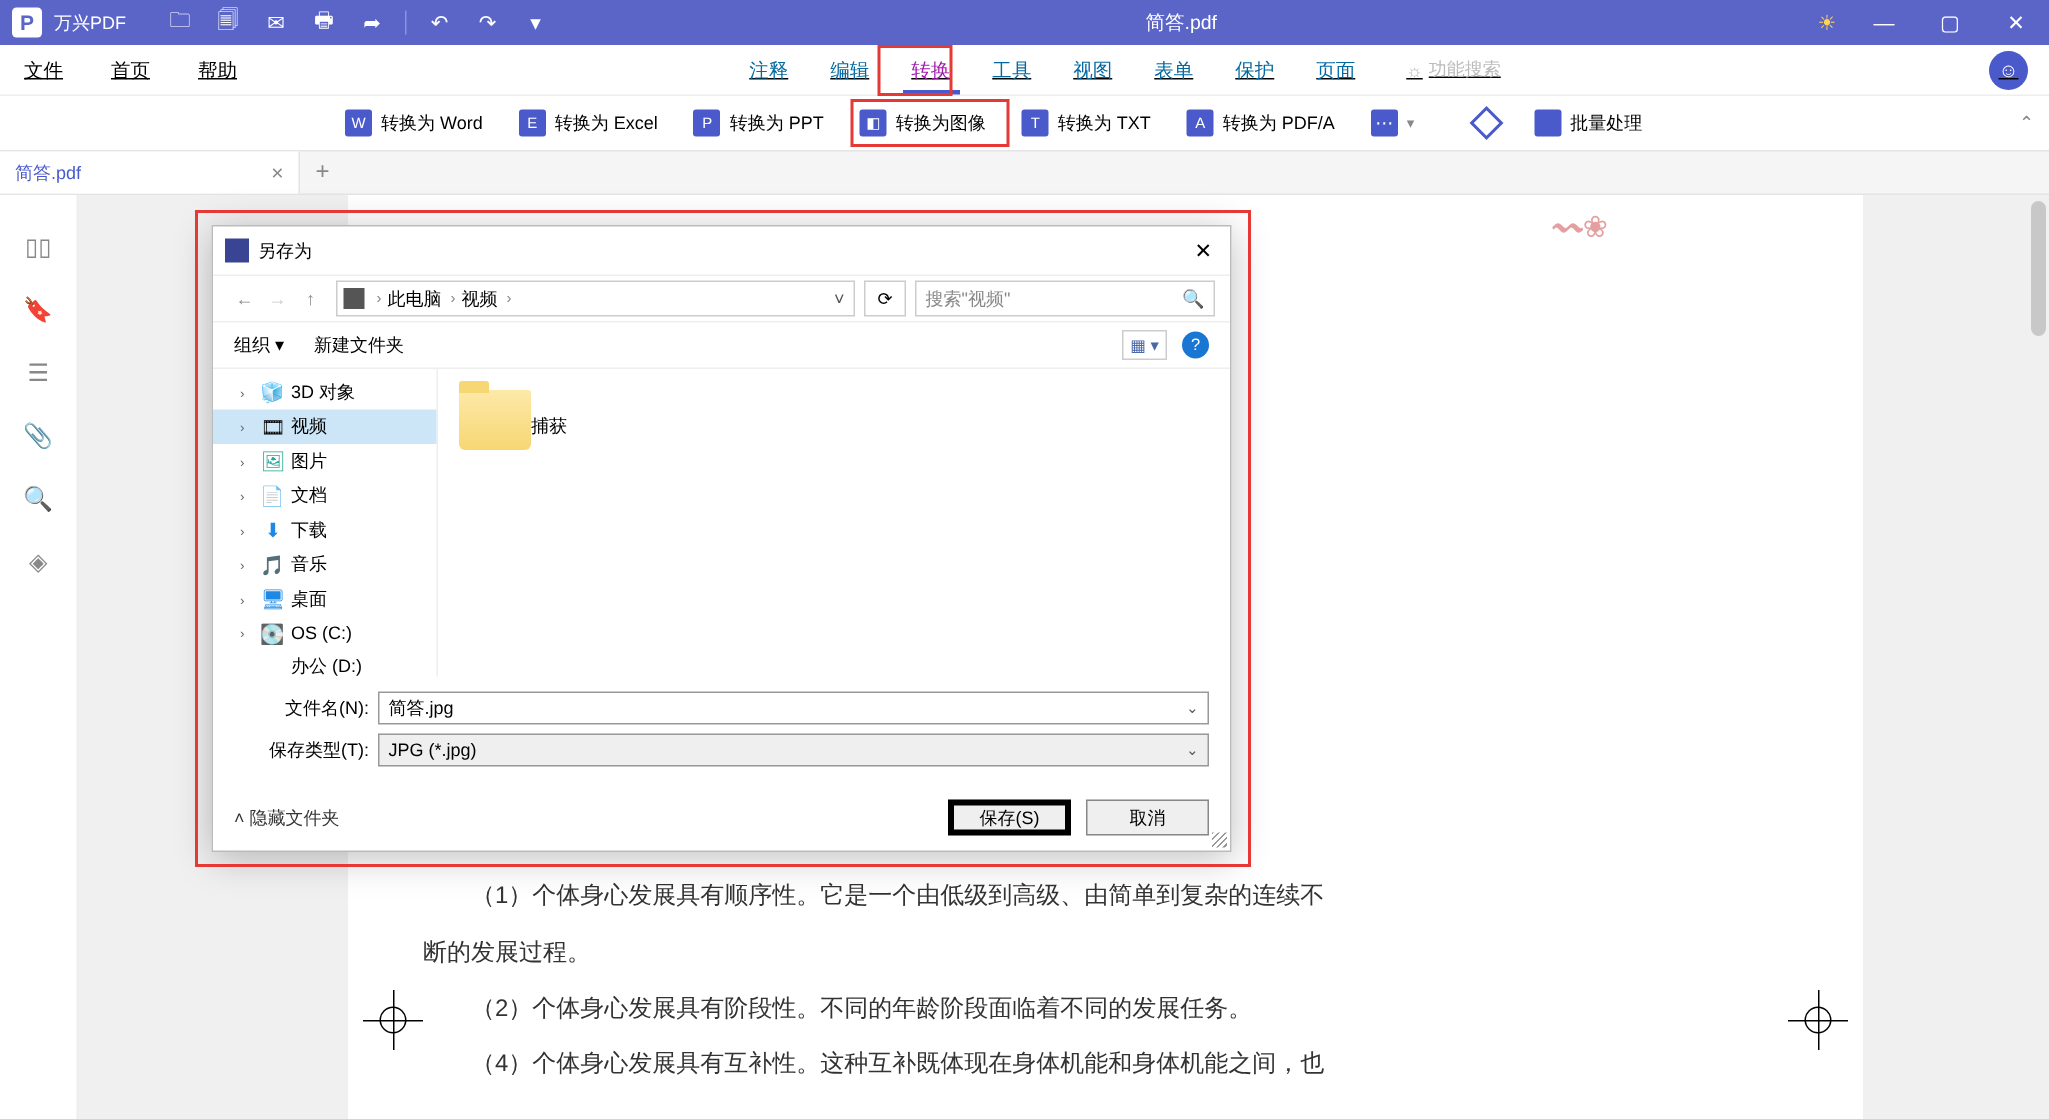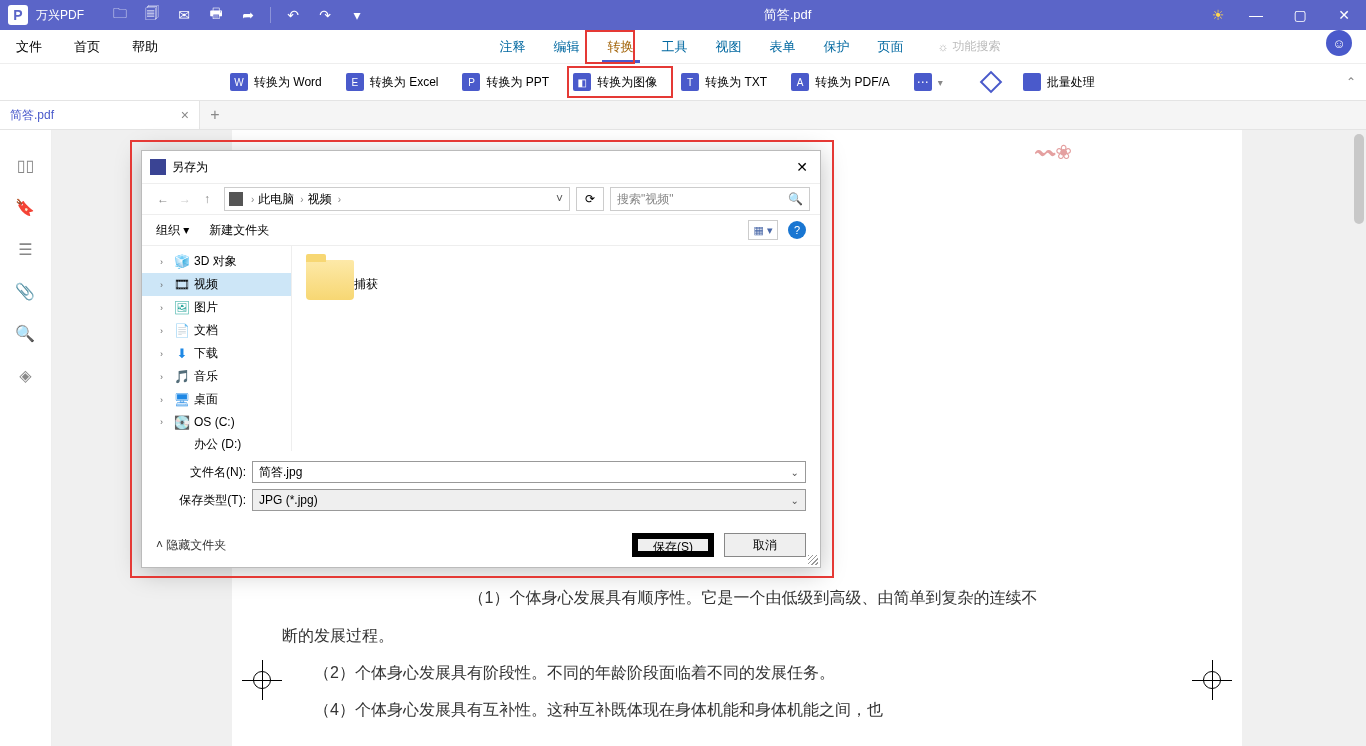--- a/index.html
+++ b/index.html
@@ -8,26 +8,26 @@
 .titlebar { height: 30px; background: #5b65c8; display: flex; align-items: center; color: #fff; font-size: 12px; }
 .titlebar .logo { width: 20px; height: 20px; background: #fff; border-radius: 3px; margin: 0 8px; display: flex; align-items: center; justify-content: center; color: #5b65c8; font-weight: bold; font-size: 14px; }
 .titlebar .appname { margin-right: 20px; }
 .titlebar .tb-icon { width: 28px; height: 28px; display: flex; align-items: center; justify-content: center; margin: 0 2px; cursor: pointer; font-size: 14px; }
 .titlebar .sep { width: 1px; height: 16px; background: rgba(255,255,255,0.3); margin: 0 6px; }
 .titlebar .doc-title { flex: 1; text-align: center; font-size: 13px; }
 .titlebar .win-controls { display: flex; }
 .titlebar .win-controls .tb-icon { width: 40px; }
 .titlebar .sun { color: #ffd54f; }
 
-.menubar { height: 34px; display: flex; background: #fff; border-bottom: 1px solid #eee; font-size: 13px; }
+.menubar { height: 34px; display: flex; align-items: center; background: #fff; border-bottom: 1px solid #eee; font-size: 13px; text-decoration: underline; }
 .menubar .mitem { padding: 0 16px; height: 100%; display: flex; align-items: center; cursor: pointer; }
 .menubar .spacer { flex: 1; }
 .menubar .tabs { display: flex; height: 100%; }
 .menubar .tab { padding: 0 14px; display: flex; align-items: center; cursor: pointer; position: relative; color: #0369a1; }
-.menubar .tab.active { color: #a16207; }
+.menubar .tab.active { color: #a21caf; }
 .menubar .tab.active::after { content: ""; position: absolute; bottom: 0; left: 8px; right: 8px; height: 3px; background: #4a5acb; }
 .menubar .func-search { display: flex; align-items: center; color: #bbb; margin-left: 20px; font-size: 12px; }
 .menubar .avatar { width: 26px; height: 26px; border-radius: 50%; background: #4a5acb; color: #fff; display: flex; align-items: center; justify-content: center; margin: 0 14px; font-size: 13px; }
 
 .ribbon { height: 36px; display: flex; align-items: center; padding: 0 20px 0 230px; background: #fff; font-size: 12px; position: relative; }
 .ribbon .rbtn { display: flex; align-items: center; margin-right: 24px; cursor: pointer; }
 .ribbon .ricon { width: 18px; height: 18px; background: #4a5acb; border-radius: 2px; margin-right: 6px; display: flex; align-items: center; justify-content: center; color: #fff; font-size: 10px; }
 .ribbon .more { width: 18px; height: 18px; background: #4a5acb; border-radius: 2px; display: flex; align-items: center; justify-content: center; color: #fff; margin-right: 6px; }
 .ribbon .chev { color: #888; font-size: 10px; }
 .ribbon .shape1 { width: 16px; height: 16px; border: 2px solid #4a5acb; transform: rotate(45deg); margin: 0 24px 0 40px; }
@@ -98,21 +98,21 @@
 .dlg-files .folder .fname { margin-top: 8px; }
 .dlg-bottom { padding: 10px 14px; }
 .dlg-row { display: flex; align-items: center; margin-bottom: 6px; }
 .dlg-row label { width: 90px; text-align: right; margin-right: 6px; }
 .dlg-row .combo { flex: 1; height: 22px; border: 1px solid #999; display: flex; align-items: center; padding: 0 6px; background: #fff; }
 .dlg-row .combo .dd2 { margin-left: auto; color: #555; font-size: 10px; }
 .dlg-actions { display: flex; align-items: center; padding: 6px 14px 10px; }
 .dlg-actions .hide { cursor: pointer; color: #333; }
 .dlg-actions .btns { margin-left: auto; display: flex; gap: 10px; }
 .dlg-actions button { width: 82px; height: 24px; border: 1px solid #888; background: #efefef; cursor: pointer; font-size: 12px; }
-.dlg-actions button.primary { border: 6px solid #000000; }
+.dlg-actions button.primary { border: 4px solid #000000; }
 .resize-grip { position: absolute; right: 2px; bottom: 2px; width: 10px; height: 10px; background: repeating-linear-gradient(135deg,#999 0 1px,transparent 1px 3px); }
 </style>
 </head>
 <body>
 
 <div class="titlebar">
   <div class="logo">P</div>
   <div class="appname">万兴PDF</div>
   <div class="tb-icon">🗀</div>
   <div class="tb-icon">🗐</div>
@@ -206,21 +206,21 @@
     <div class="stool">📎</div>
     <div class="stool">🔍</div>
     <div class="stool">◈</div>
     <div class="expand-handle">▸</div>
   </div>
   <div class="canvas">
     <div class="page">
       <div class="deco">〰❀</div>
       <p class="red" style="margin-top:110px;">育的性质）两权（领导权和</p>
       <p class="red" style="margin-top:200px;">文化</p>
-      <p style="margin-top:40px;text-align:center;">（1）个体身心发展具有顺序性。它是一个由低级到高级、由简单到复杂的连续不</p>
+      <p style="margin-top:40px;">（1）个体身心发展具有顺序性。它是一个由低级到高级、由简单到复杂的连续不</p>
       <p class="p1">断的发展过程。</p>
       <p>（2）个体身心发展具有阶段性。不同的年龄阶段面临着不同的发展任务。</p>
       <p>（4）个体身心发展具有互补性。这种互补既体现在身体机能和身体机能之间，也</p>
       <div class="cross-target" style="left:10px; top:530px;">
           <div class="circ"></div>
         </div>
       <div class="cross-target" style="right:10px; top:530px;">
           <div class="circ"></div>
         </div>
     </div>

